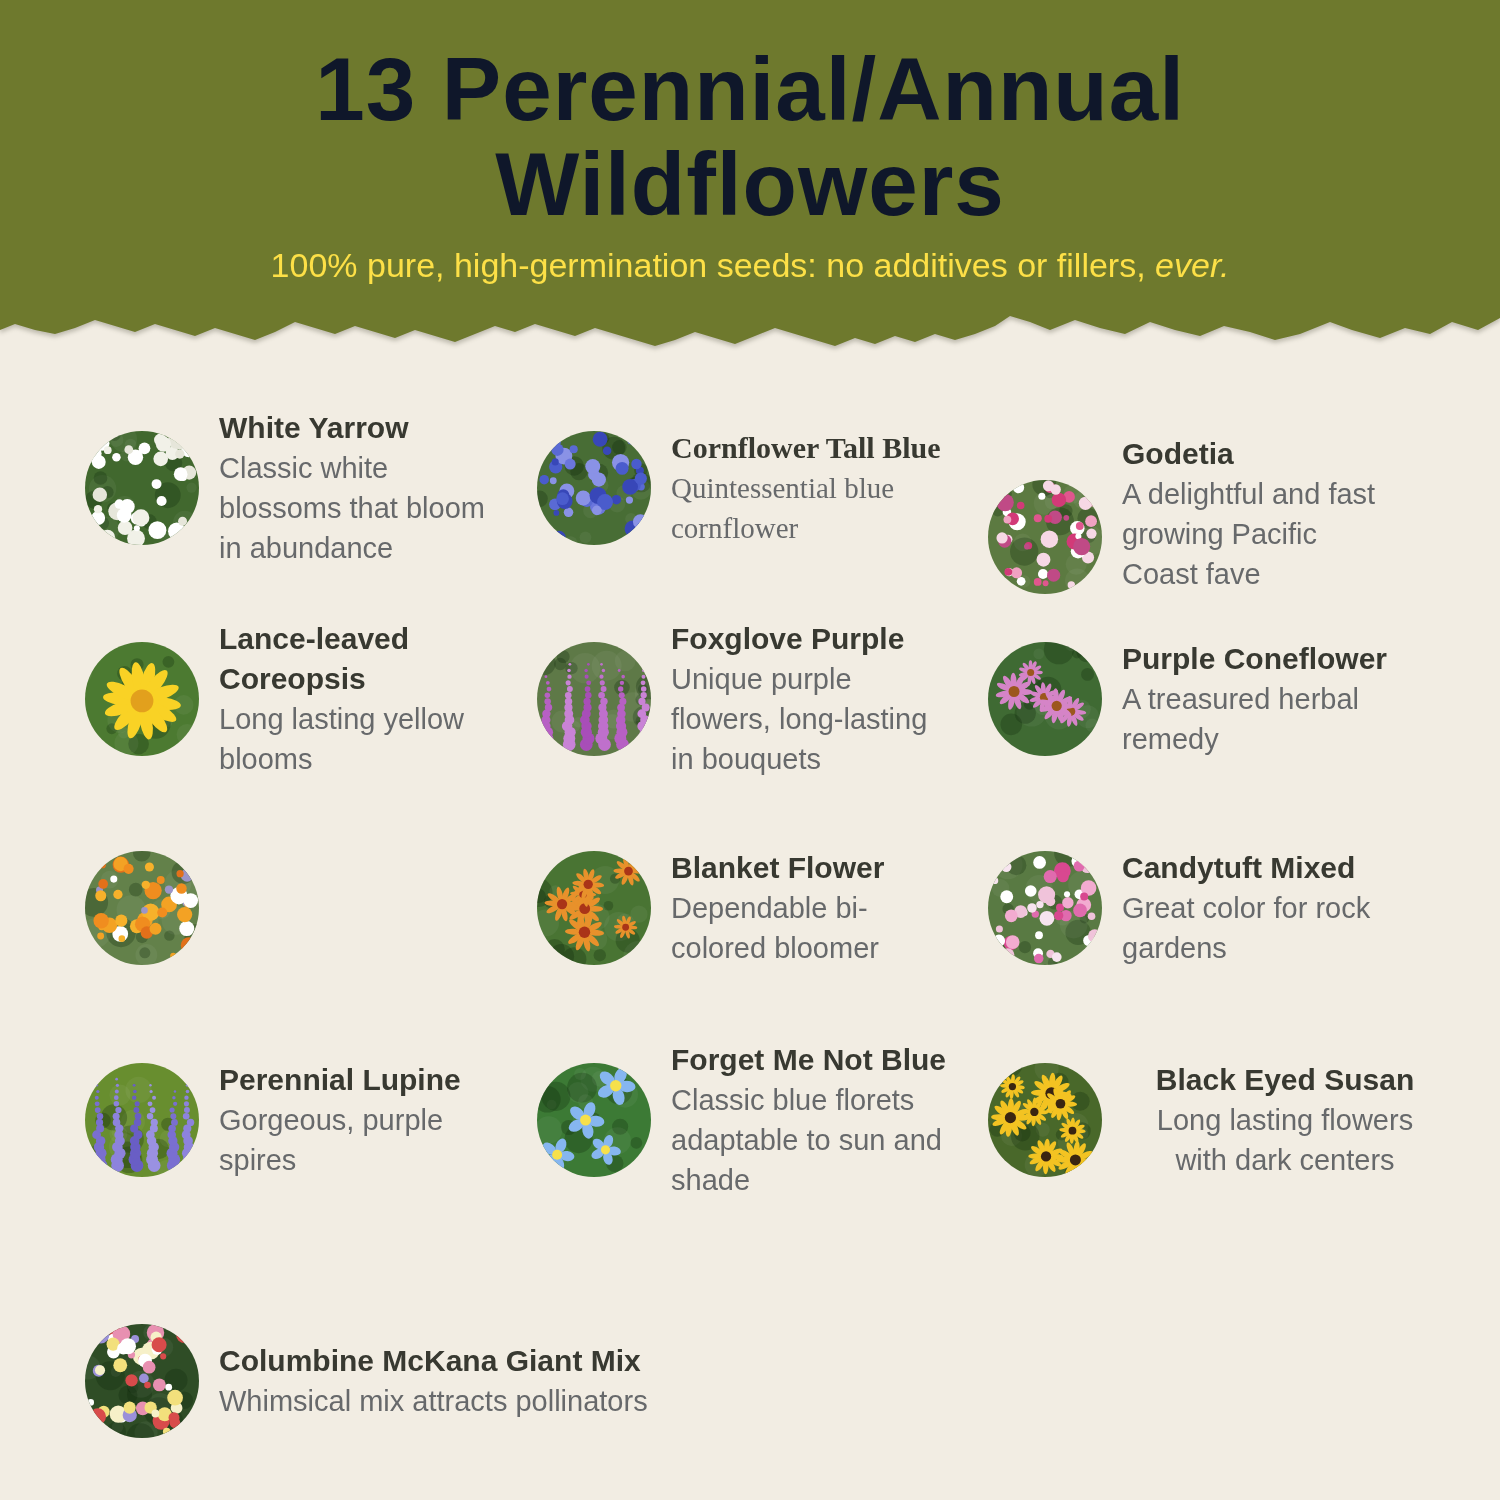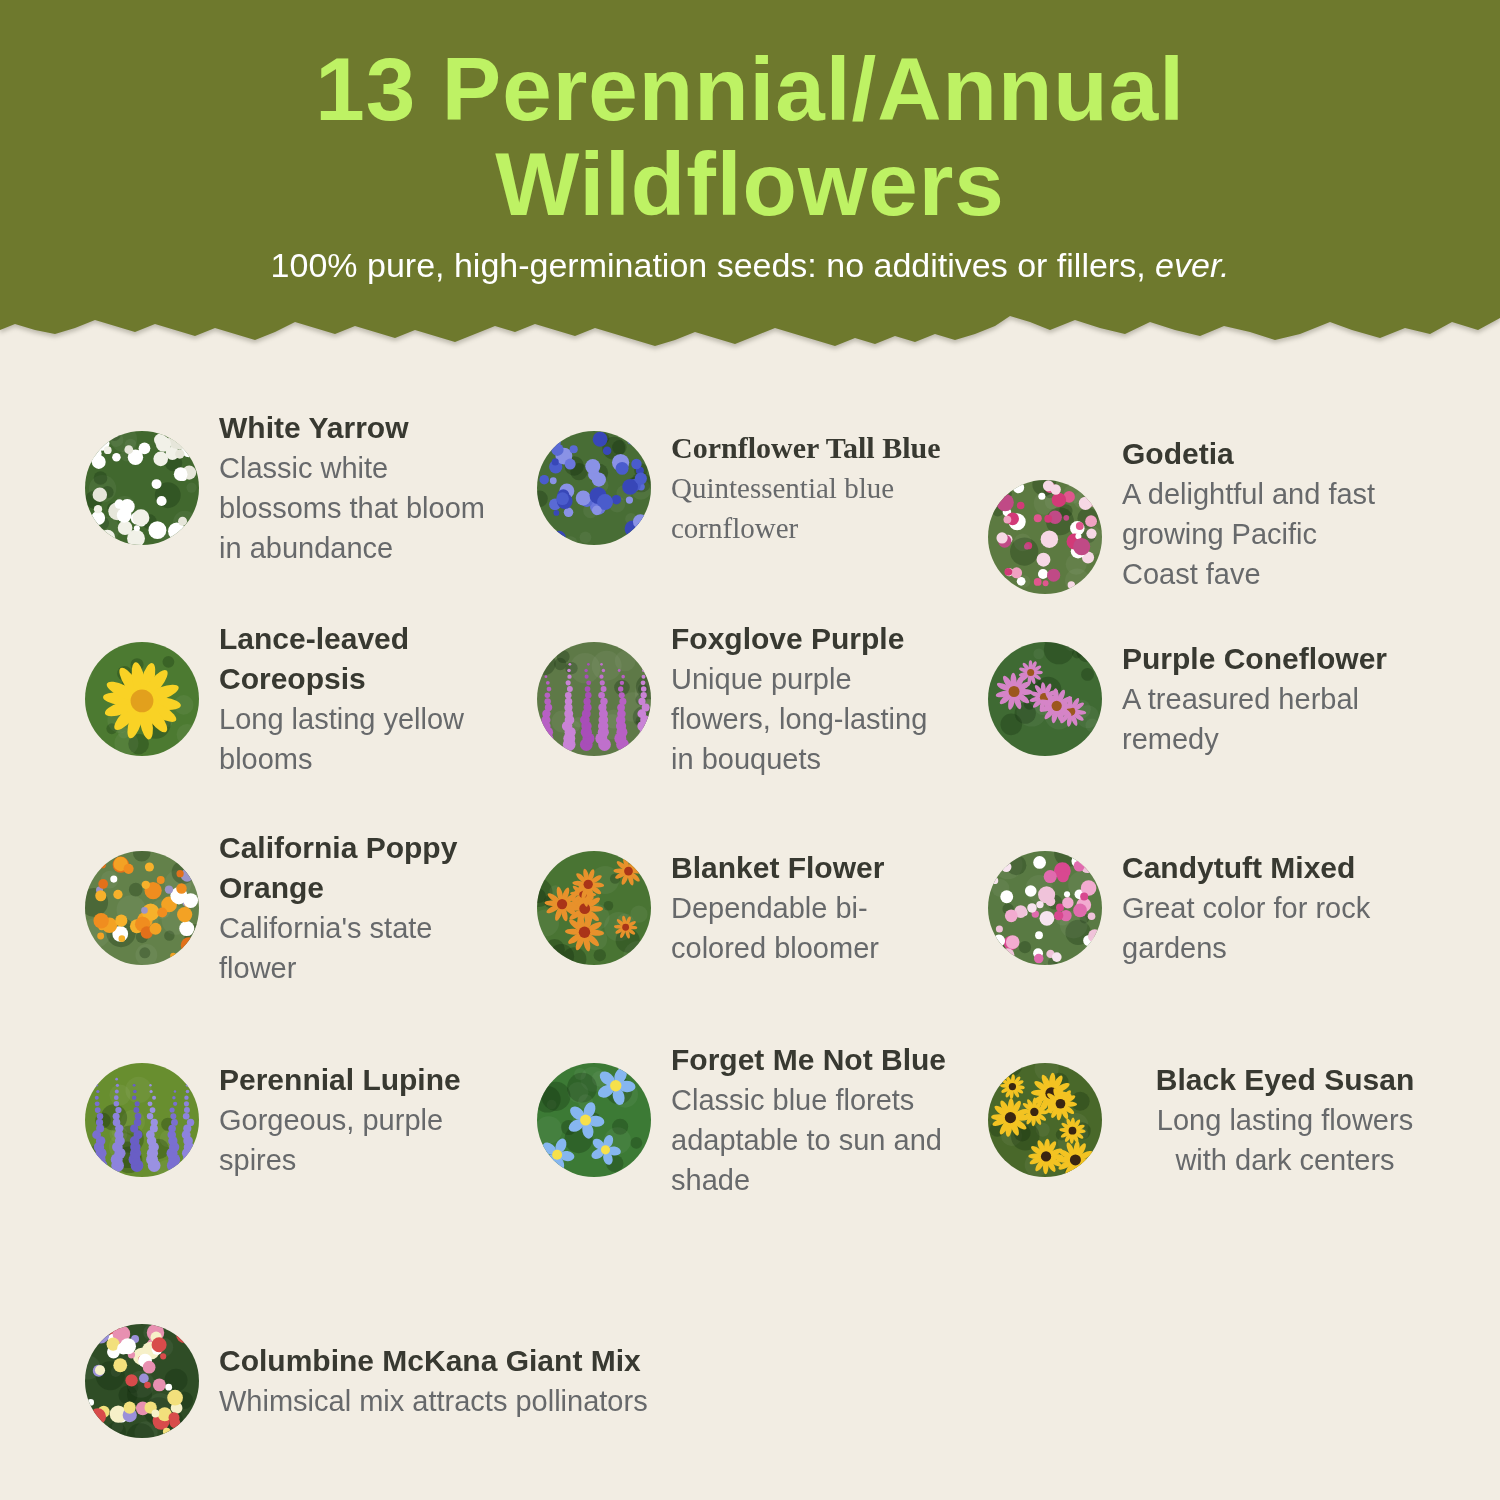--- a/index.html
+++ b/index.html
@@ -30,25 +30,25 @@
       695px 332px,675px 340px,655px 346px,635px 340px,615px 334px,595px 328px,
       575px 336px,555px 330px,535px 324px,515px 332px,495px 326px,475px 334px,
       455px 342px,435px 336px,415px 330px,395px 338px,375px 332px,355px 326px,
       335px 334px,315px 328px,295px 322px,275px 332px,255px 340px,235px 334px,
       215px 328px,195px 336px,175px 330px,155px 324px,135px 332px,115px 326px,
       95px 320px,75px 328px,55px 334px,35px 330px,15px 324px,0 330px);
   }
   .banner h1 {
     margin:0; padding-top:42px;
     font-size:89px; line-height:1.07; font-weight:700;
-    color:#bef264; letter-spacing:1px;
+    color:#0f172a; letter-spacing:1px;
   }
   .banner .subtitle {
     margin:14px 0 0 0;
-    font-size:34px; color:#ffffff;
+    font-size:34px; color:#fde047;
   }
   .banner .subtitle em { font-style:italic; }
 
   
   .card {
     position:absolute;
     display:flex; align-items:center; gap:20px;
     height:212px;
   }
   .photo {
@@ -632,26 +632,20 @@
           <circle cx="60.6" cy="77.1" r="8.0" fill="#f08d1f"></circle>
           <circle cx="62.6" cy="62.5" r="3.5" fill="#9b95c9"></circle>
           <circle cx="65.0" cy="85.8" r="6.5" fill="#e2701a"></circle>
           <circle cx="45.9" cy="18.8" r="5.3" fill="#f08d1f"></circle>
           <circle cx="104.9" cy="66.9" r="8.0" fill="#f3a224"></circle>
           <circle cx="81.3" cy="64.7" r="5.3" fill="#f08d1f"></circle>
           <circle cx="74.2" cy="81.8" r="6.3" fill="#f3a224"></circle>
           <circle cx="38.2" cy="73.3" r="6.4" fill="#f6b12b"></circle>
           <circle cx="108.7" cy="6.7" r="5.5" fill="#e2701a"></circle>
         </svg>
-      </div>
-    <div class="txt">
-        <div class="name">California Poppy
-Orange</div>
-        <div class="desc">California's state
-flower</div>
       </div>
   </div>
 
   <div class="card" style="left:537px;top:802px;width:445px;">
     <div class="photo">
         <svg viewBox="0 0 120 120" xmlns="http://www.w3.org/2000/svg">
           <rect width="120" height="120" fill="#497433"></rect>
           <circle cx="51.2" cy="50.7" r="14.8" fill="rgba(255,255,255,0.05)"></circle>
           <circle cx="18.5" cy="103.4" r="10.8" fill="rgba(15,40,10,0.28)"></circle>
           <circle cx="86.1" cy="79.6" r="15.5" fill="rgba(255,255,255,0.05)"></circle>

